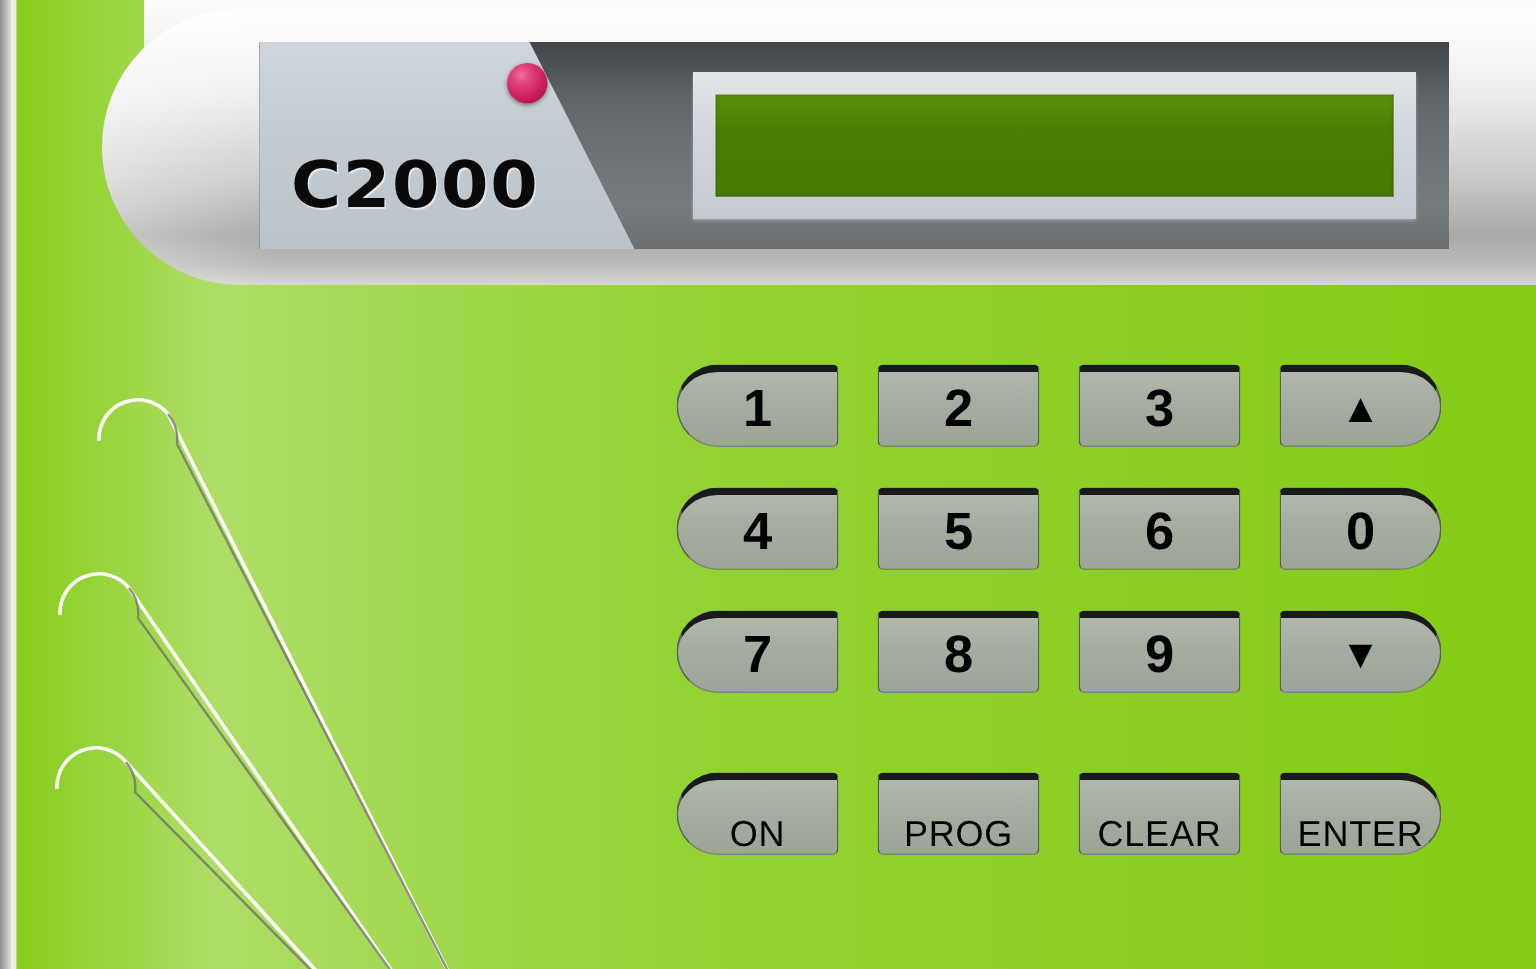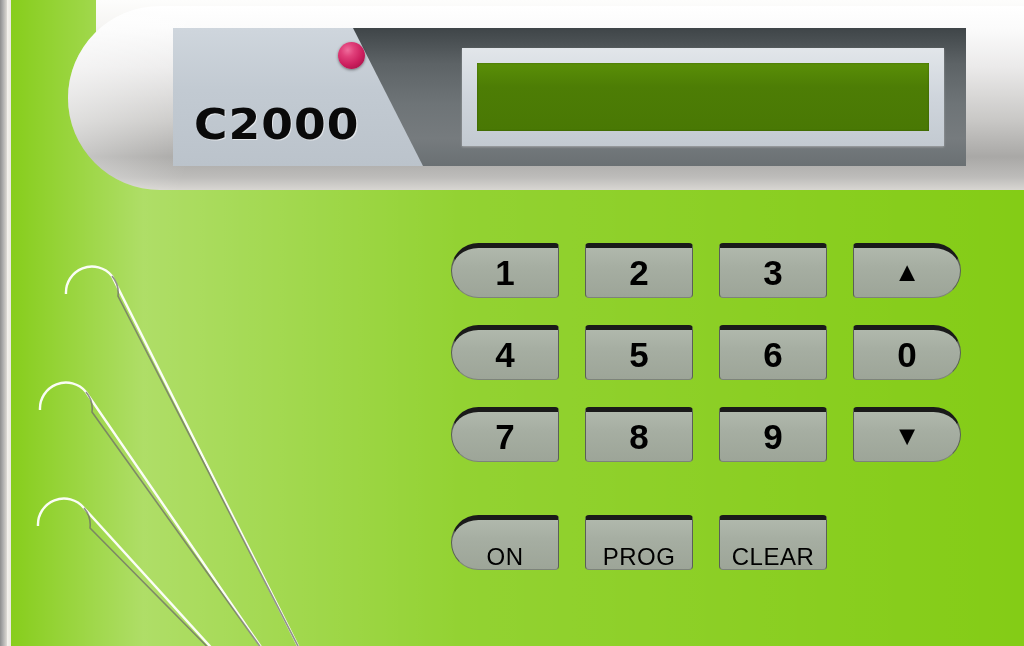--- a/index.html
+++ b/index.html
@@ -340,16 +340,19 @@
     <div class="key-row r3">
       <div class="key c0">
         <span class="glyph word">ON</span>
       </div>
       <div class="key c1">
         <span class="glyph word">PROG</span>
       </div>
       <div class="key c2">
         <span class="glyph word">CLEAR</span>
       </div>
+      <div class="key c3">
+        <span class="glyph word">ENTER</span>
+      </div>
     </div>
 
   </div>
 </div>
 
 </body></html>

